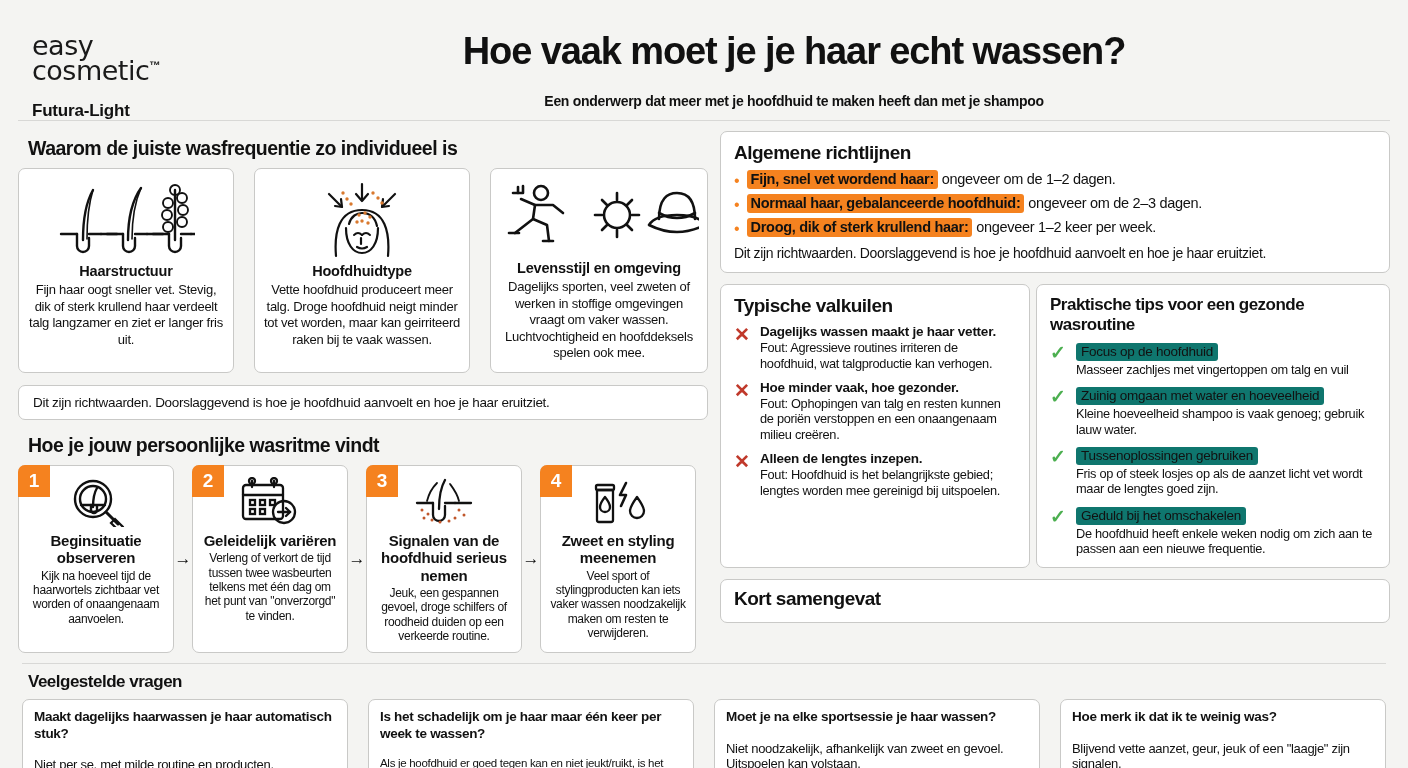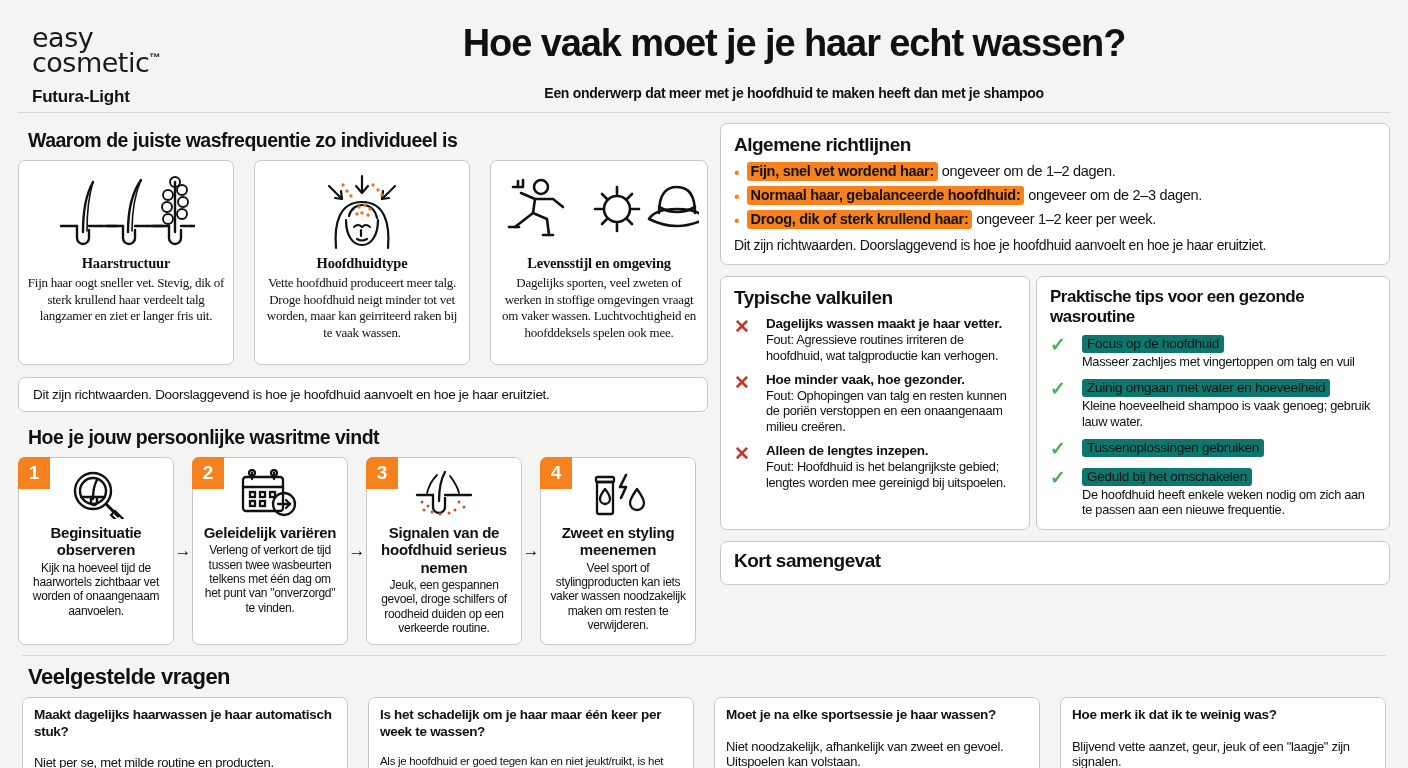--- a/index.html
+++ b/index.html
@@ -6,33 +6,33 @@
   html, body {
     width: 1408px; height: 768px;
     background: #f4f4f2;
     font-family: "Liberation Sans", sans-serif;
     color: #111;
     overflow: hidden;
   }
   .page {
     width: 1408px; height: 732px;
     position: relative;
-    padding: 8px 14px;
+    padding: 16px 14px;
   }
 
   
   .header { display: flex; align-items: flex-start; height: 104px; padding-top: 14px; }
   .logo { width: 300px; padding-left: 18px; padding-top: 4px; }
   .logo-easy { font-size: 27px; font-weight: 400; letter-spacing: -0.5px; line-height: 0.92;
                color: #1a1a1a; font-family: "DejaVu Sans", sans-serif; }
   .logo-cos-wrap { display: flex; align-items: flex-start; line-height: 0.92; }
   .logo-cosmetic { font-size: 27px; font-weight: 400; letter-spacing: -0.5px; color: #1a1a1a;
                    font-family: "DejaVu Sans", sans-serif; }
   .logo-tm { font-size: 11px; font-weight: 700; margin-top: 1px; }
-  .logo-sub { font-size: 17px; font-weight: 700; margin-top: 11px; letter-spacing: -0.2px; }
+  .logo-sub { font-size: 17px; font-weight: 700; margin-top: 17px; letter-spacing: -0.2px; }
   .titleblock { flex: 1; text-align: center; padding-right: 120px; }
   .main-title { font-size: 38px; font-weight: 700; letter-spacing: -1.1px; line-height: 1.12; }
   .main-sub { font-size: 14px; font-weight: 700; letter-spacing: -0.3px; margin-top: 20px; }
 
   .hr { height: 1px; background: #d8d8d6; margin: 0 4px; }
 
   
   .body-grid { display: flex; gap: 12px; padding: 10px 4px 0 4px; }
   .col-left { width: 690px; }
   .col-right { flex: 1; }
@@ -40,21 +40,21 @@
   .section-head {
     font-size: 19.5px; font-weight: 700; letter-spacing: -0.5px;
     margin: 6px 0 8px 10px;
   }
 
   .card {
     background: #fff; border: 1px solid #c9c9c7; border-radius: 7px;
   }
 
   
-  .factors { display: flex; gap: 20px; font-family: Liberation Serif, serif; }
+  .factors { display: flex; gap: 20px; }
   .factor {
     flex: 1; padding: 10px 8px 10px; text-align: center;
     display: flex; flex-direction: column; align-items: center;
     height: 205px;
   }
   .factor-icon { height: 82px; display: flex; align-items: center; justify-content: center; }
   .factor-title { font-size: 14.5px; font-weight: 700; margin-top: 2px; letter-spacing: -0.2px; }
   .factor-text { font-size: 13px; line-height: 1.28; margin-top: 3px; letter-spacing: -0.25px; }
 
   .note-bar {
@@ -106,31 +106,31 @@
   .guide-foot { font-size: 14px; margin-top: 8px; letter-spacing: -0.35px; }
 
   .two-panels { display: flex; gap: 6px; margin-top: 11px; }
   .panel-pitfalls { width: 310px; }
   .panel-tips { flex: 1; }
 
   .item { display: flex; align-items: flex-start; margin-bottom: 9px; }
   .mark { width: 26px; flex: 0 0 26px; font-size: 19px; font-weight: 700; line-height: 1; padding-top: 1px; text-align: left; }
   .mark.x { color: #C0392B; }
   .mark.v { color: #4CAF50; }
-  .item-body { flex: 1; margin-left: 6px; }
+  .item-body { flex: 1; }
   .item-title { font-size: 13.5px; font-weight: 700; letter-spacing: -0.25px; line-height: 1.2; }
   .item-text { font-size: 12.8px; line-height: 1.2; letter-spacing: -0.3px; }
   .tip-hl {
     display: inline-block; background: #0f766e; font-weight: 400; font-size: 13.5px;
     padding: 1px 5px 2px; border-radius: 3px; letter-spacing: -0.25px; margin-bottom: 1px;
   }
   .summary { margin-top: 11px; padding: 8px 13px 10px; }
   .summary-text { font-size: 14.2px; line-height: 1.23; letter-spacing: -0.35px; margin-top: 1px; }
 
-  .faq-head { margin: 8px 0 7px 10px; font-size: 22px; font-weight: 700; letter-spacing: -0.5px; }
+  .faq-head { margin: 8px 0 7px 10px; font-size: 17px; font-weight: 700; letter-spacing: -0.5px; }
   svg { display: block; }
 </style>
 </head>
 <body>
 
 <div class="page">
 
   <div class="header">
     <div class="logo">
       <div class="logo-easy">easy</div>
@@ -439,20 +439,21 @@
             <div class="mark v">✓</div>
             <div class="item-body">
               <div><span class="tip-hl">Zuinig omgaan met water en hoeveelheid</span></div>
               <div class="item-text">Kleine hoeveelheid shampoo is vaak genoeg; gebruik lauw water.</div>
             </div>
           </div>
           <div class="item">
             <div class="mark v">✓</div>
             <div class="item-body">
               <div><span class="tip-hl">Tussenoplossingen gebruiken</span></div>
+              <div class="item-text">Fris op of steek losjes op als de aanzet licht vet wordt maar de lengtes goed zijn.</div>
             </div>
           </div>
           <div class="item" style="margin-bottom:0">
             <div class="mark v">✓</div>
             <div class="item-body">
               <div><span class="tip-hl">Geduld bij het omschakelen</span></div>
               <div class="item-text">De hoofdhuid heeft enkele weken nodig om zich aan te passen aan een nieuwe frequentie.</div>
             </div>
           </div>
         </div>

